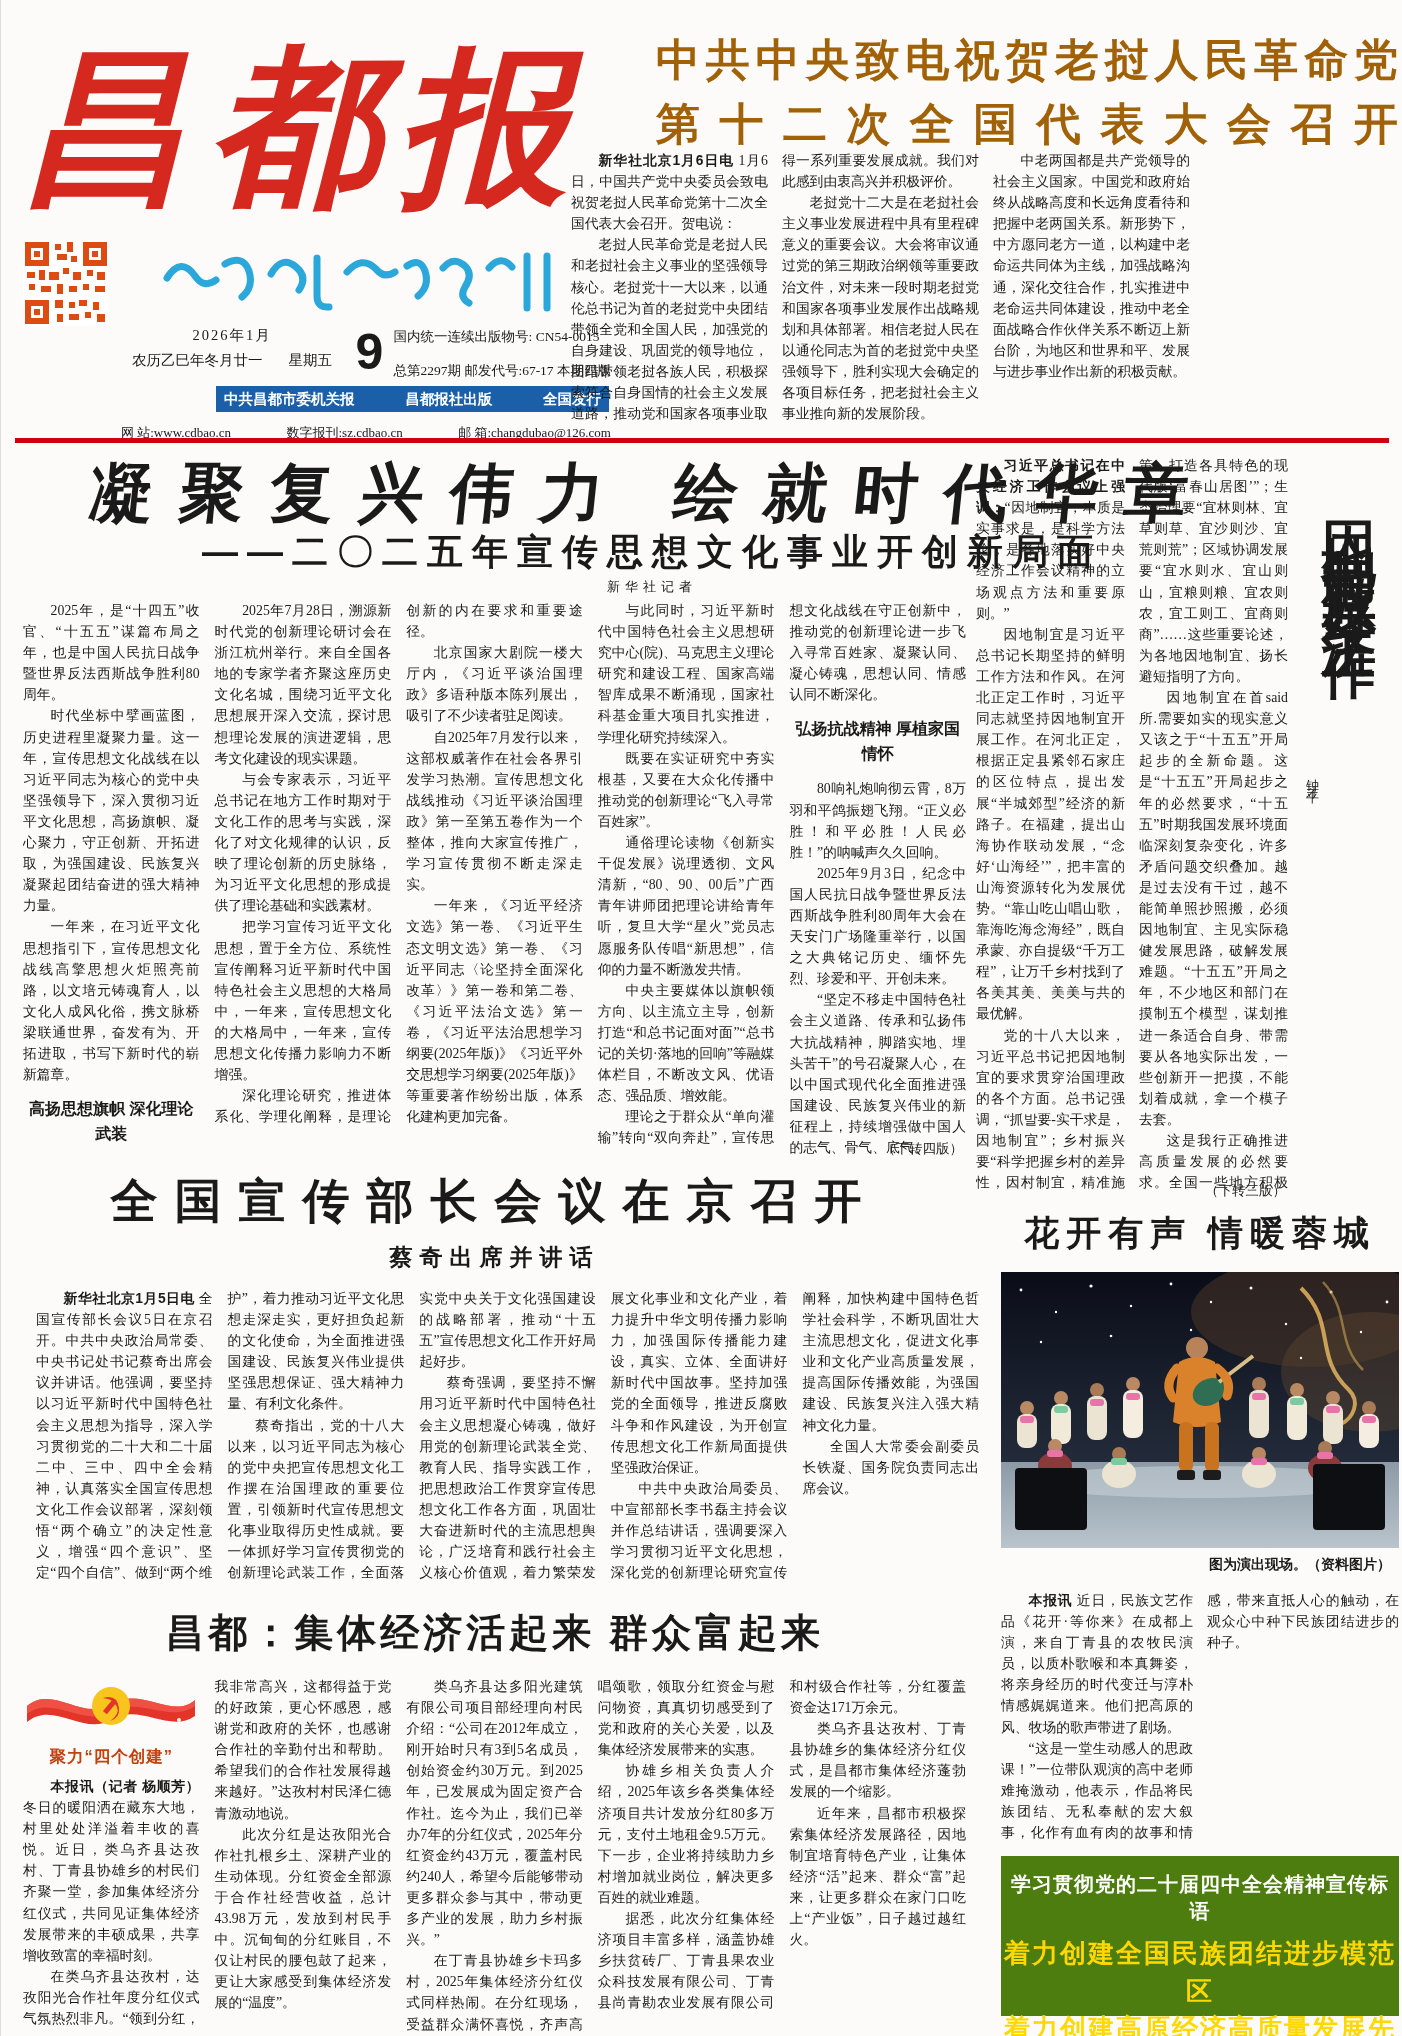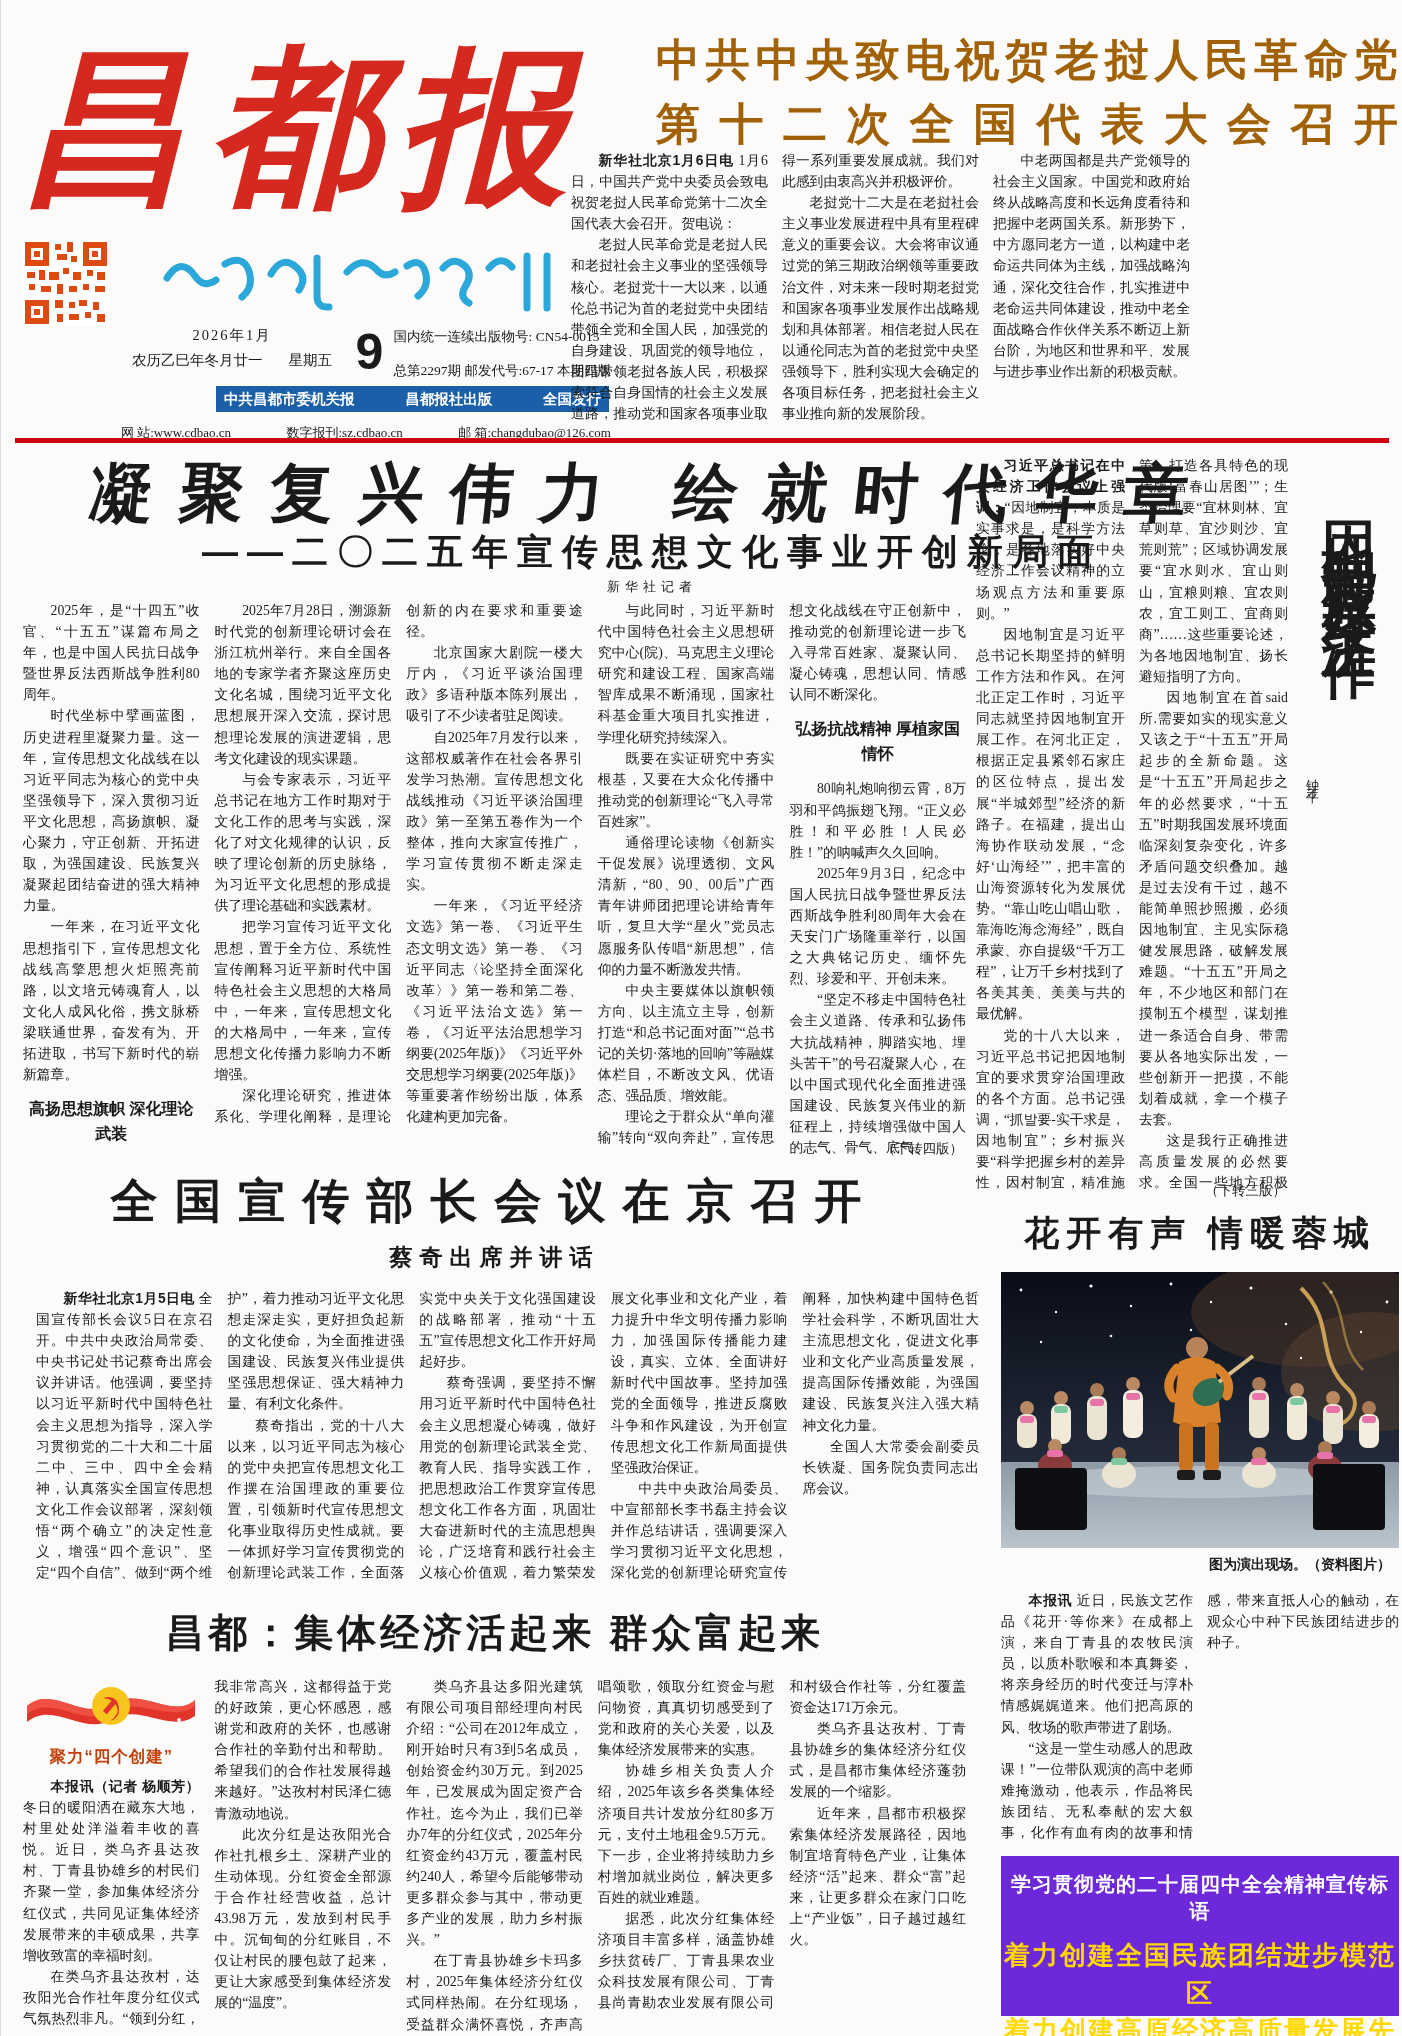--- a/index.html
+++ b/index.html
@@ -58,22 +58,22 @@
   .conf-body{left:35px;top:1288px;width:943px;height:308px;column-count:5;column-gap:15px;
       column-fill:auto;overflow:hidden;}
   
   .flower-head{left:1000px;top:1210px;width:398px;text-align:center;font-weight:900;font-size:35px;
       letter-spacing:7px;white-space:nowrap;}
   .photo{left:1000px;top:1272px;width:398px;height:276px;}
   .photo svg{display:block;}
   .caption{left:1000px;top:1556px;width:390px;text-align:right;font-size:14px;font-weight:700;}
   .flower-body{left:1000px;top:1590px;width:398px;height:258px;column-count:2;column-gap:14px;
       column-fill:auto;overflow:hidden;}
-  .slogan{left:1000px;top:1856px;width:398px;height:160px;background:#6d28d9;text-align:center;
-      font-family:Liberation Sans, sans-serif;box-sizing:border-box;padding-top:15px;}
+  .slogan{left:1000px;top:1856px;width:398px;height:160px;background:#4d7c0f;text-align:center;
+      font-family:Liberation Mono, monospace;box-sizing:border-box;padding-top:15px;}
   .slogan .s1{color:#fff;font-weight:700;font-size:20px;letter-spacing:1px;margin-bottom:12px;}
   .slogan .s2{color:#ffd800;font-weight:900;font-size:26px;letter-spacing:2px;line-height:1.45;}
   
   .cd-head{left:22px;top:1606px;width:943px;text-align:center;font-weight:900;font-size:39px;
       letter-spacing:4px;white-space:nowrap;}
   .cd-body{left:22px;top:1676px;width:943px;height:360px;column-count:5;column-gap:15px;
       column-fill:auto;overflow:hidden;}
   .banner{break-inside:avoid;text-align:center;margin-bottom:8px;}
   .banner-text{color:#c2410c;font-weight:800;font-size:16.5px;font-family:"Liberation Sans",sans-serif;
       letter-spacing:1px;margin-top:2px;}

